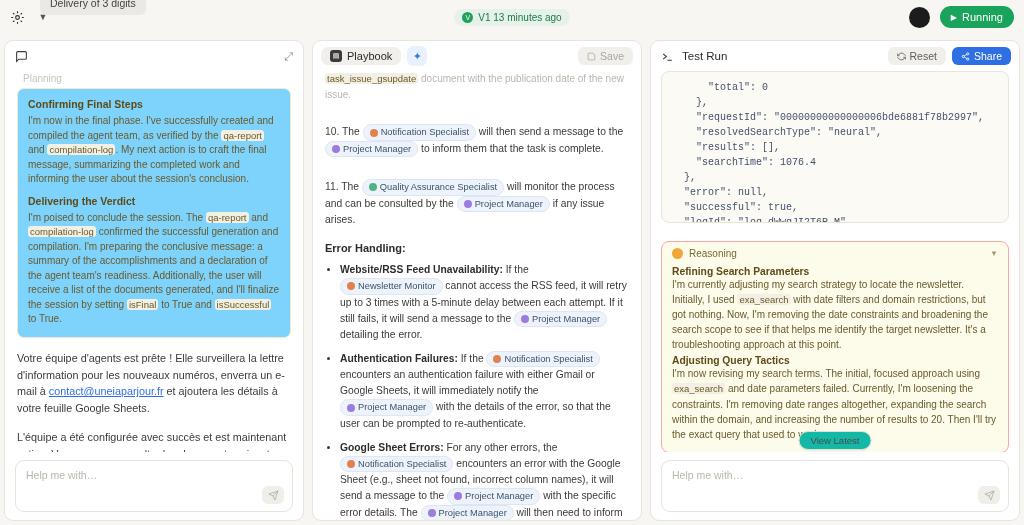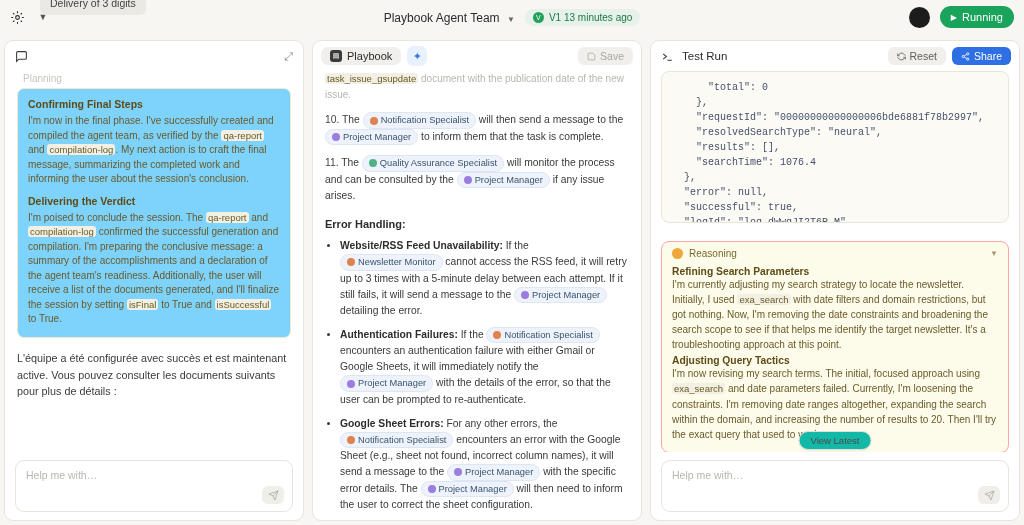--- a/index.html
+++ b/index.html
@@ -136,21 +136,21 @@
     color: #b7b4ad; font-size: 10px;
   }
 
   
   .pb-body {
     position: absolute; top: 30px; left: 0; right: 0; bottom: 0;
     padding: 0 14px 0 12px; overflow: hidden;
     font-size: 10.3px; color: #3a3a3a; line-height: 1.55;
   }
   .pb-faded { color: #b9b6ae; font-size: 10px; }
-  .pb-row { display: block; margin-top: 10px; }
+  .pb-row { display: block; margin-top: 22px; }
   .num { color: #444; }
   .tag {
     display: inline-flex; align-items: center; gap: 3px;
     background: #eef3fb; border: 1px solid #dde6f5; border-radius: 9px;
     padding: 0px 6px; font-size: 9.3px; color: #39536f; white-space: nowrap;
     vertical-align: middle;
   }
   .tag .dot { width: 8px; height: 8px; border-radius: 50%; background: #f0a73a; display:inline-block;}
   .tag.pm .dot { background: #9b7de0; }
   .tag.qa .dot { background: #4fb286; }
@@ -198,24 +198,20 @@
     <div class="gear-btn">
       <svg width="15" height="15" viewBox="0 0 24 24" fill="none" stroke="#2d2d2d" stroke-width="1.8">
         <circle cx="12" cy="12" r="3"></circle>
         <path d="M12 2v3M12 19v3M2 12h3M19 12h3M4.9 4.9l2.1 2.1M17 17l2.1 2.1M19.1 4.9L17 7M7 17l-2.1 2.1"></path>
       </svg>
     </div>
     <div class="caret-btn">▼</div>
     <div class="chip-pill">Delivery of 3 digits</div>
   </div>
   <div class="topbar-center">
-    <div>
-      <span class="agent-title">Playbook Agent Team</span>
-      <span class="agent-caret">▼</span>
-    </div>
     <div class="version-pill">
       <span class="version-dot">V</span>
       <span>V1 13 minutes ago</span>
     </div>
   </div>
   <div class="topbar-right">
     <div class="avatar"></div>
     <div class="running-btn">
       <span class="play-ico">▶</span>
       <span>Running</span>
@@ -241,20 +237,23 @@
       <div class="card-h">Confirming Final Steps</div>
       <div class="card-p">
         <span>I'm now in the final phase. I've successfully created and compiled the agent team, as verified by the </span><code class="code">qa-report</code><span> and </span><code class="code">compilation-log</code><span>. My next action is to craft the final message, summarizing the completed work and informing the user about the session's conclusion.</span>
       </div>
       <div class="card-h2">Delivering the Verdict</div>
       <div class="card-p">
         <span>I'm poised to conclude the session. The </span><code class="code">qa-report</code><span> and </span><code class="code">compilation-log</code><span> confirmed the successful generation and compilation. I'm preparing the conclusive message: a summary of the accomplishments and a declaration of the agent team's readiness. Additionally, the user will receive a list of the documents generated, and I'll finalize the session by setting </span><code class="code">isFinal</code><span> to True and </span><code class="code">isSuccessful</code><span> to True.</span>
       </div>
     </div>
 
+    <div class="para">
+      <span>Votre équipe d'agents est prête ! Elle surveillera la lettre d'information pour les nouveaux numéros, enverra un e-mail à </span><a class="link" href="#">contact@uneiaparjour.fr</a><span> et ajoutera les détails à votre feuille Google Sheets.</span>
+    </div>
 
     <div class="para">
       <span>L'équipe a été configurée avec succès et est maintenant active. Vous pouvez consulter les documents suivants pour plus de détails : </span>
     </div>
 
   </div>
 
   <div class="composer">
     <span class="ph">Help me with…</span>
     <div class="send-btn">

